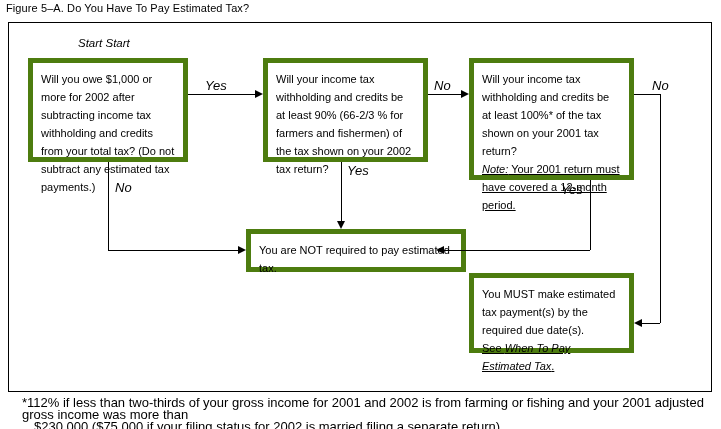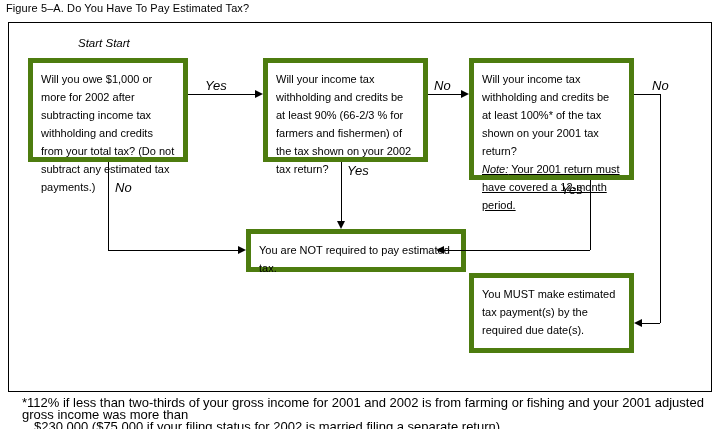--- a/index.html
+++ b/index.html
@@ -102,20 +102,21 @@
     <p>Will your income tax withholding and credits be at least 100%* of the tax shown on your 2001 tax return?</p>
     <p><span class="ital">Note:</span><span> Your 2001 return must have covered a 12-month period.</span></p>
   </div>
 
   <div class="box" style="left:246px;top:229px;width:220px;height:43px;">
     <p>You are NOT required to pay estimated tax.</p>
   </div>
 
   <div class="box" style="left:469px;top:273px;width:165px;height:80px;">
     <p>You MUST make estimated tax payment(s) by the required due date(s).</p>
+    <p><span>See </span><span class="ital">When To Pay Estimated Tax</span><span>.</span></p>
   </div>
 
   <div class="hline" style="left:188px;top:94px;width:67px;"></div>
   <div class="arrow-r" style="left:255px;top:89.5px;"></div>
   <div class="lbl" style="left:205px;top:78px;">Yes</div>
 
   <div class="vline" style="left:108px;top:162px;height:88px;"></div>
   <div class="hline" style="left:108px;top:250px;width:130px;"></div>
   <div class="arrow-r" style="left:238px;top:245.5px;"></div>
   <div class="lbl" style="left:115px;top:180px;">No</div>

